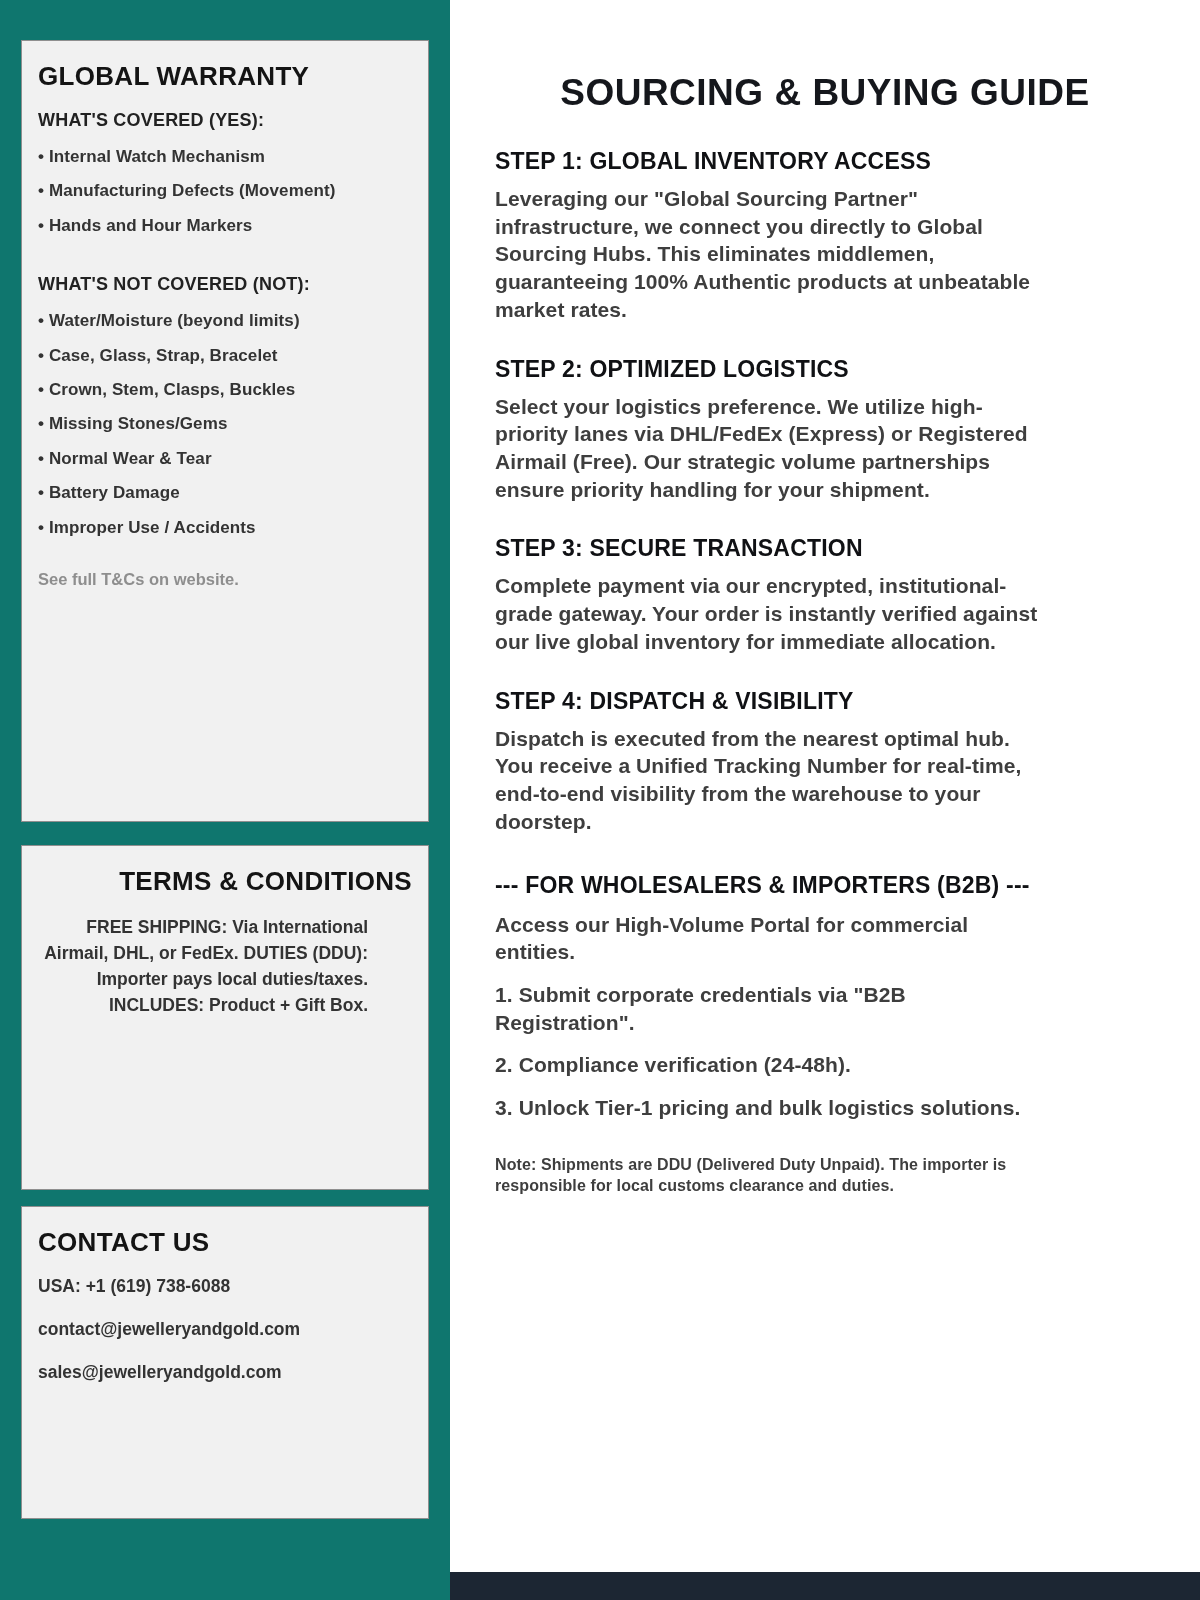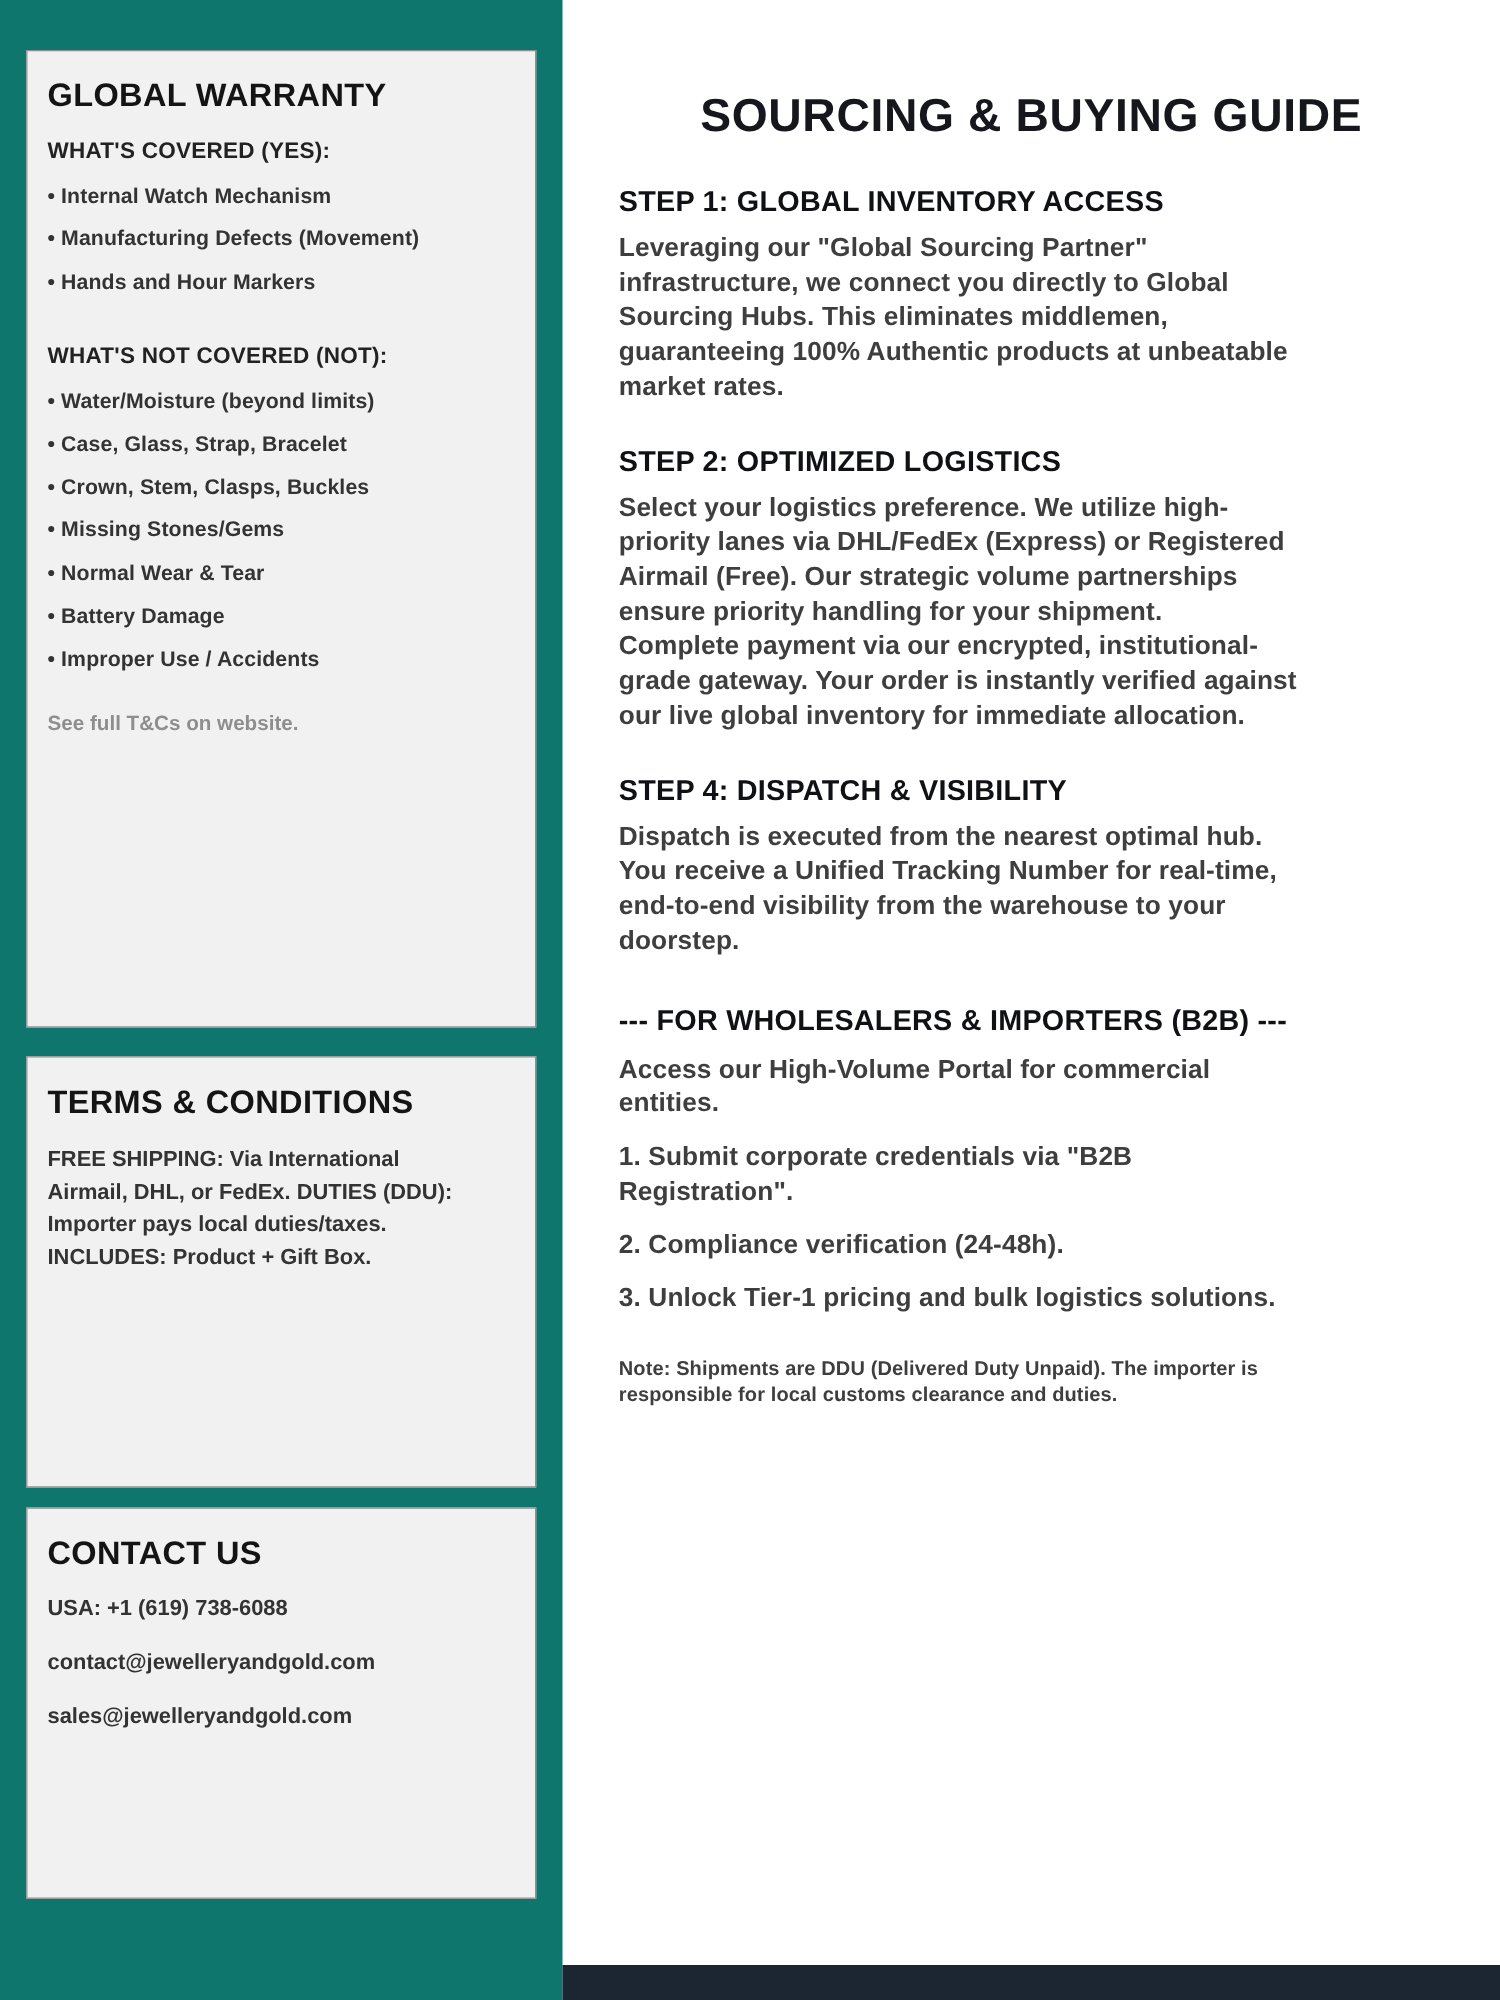--- a/index.html
+++ b/index.html
@@ -20,21 +20,21 @@
     box-sizing: border-box;
     padding: 40px 21px 0 21px;
   }
   .sbox {
     background: #f1f1f1;
     border: 1px solid #8f8f8f;
     box-sizing: border-box;
     padding: 20px 16px;
   }
   .sbox.warranty { height: 782px; margin-bottom: 23px; }
-  .sbox.terms    { height: 345px; margin-bottom: 16px; }
+  .sbox.terms    { height: 345px; margin-bottom: 16px; text-align: right; }
   .sbox.contact  { height: 313px; }
 
   .sbox-title {
     font-size: 26px; font-weight: 700; color: #141414;
     letter-spacing: 0.3px; margin: 0 0 18px 0;
   }
   .sub-title {
     font-size: 18px; font-weight: 700; color: #222222;
     margin: 0 0 16px 0; letter-spacing: 0.2px;
   }
@@ -145,20 +145,21 @@
 
 <div class="main">
   <h1 class="main-title">SOURCING &amp; BUYING GUIDE</h1>
 
   <h3 class="step-heading">STEP 1: GLOBAL INVENTORY ACCESS</h3>
   <p class="step-body">Leveraging our "Global Sourcing Partner" infrastructure, we connect you directly to Global Sourcing Hubs. This eliminates middlemen, guaranteeing 100% Authentic products at unbeatable market rates.</p>
 
   <h3 class="step-heading">STEP 2: OPTIMIZED LOGISTICS</h3>
   <p class="step-body">Select your logistics preference. We utilize high-priority lanes via DHL/FedEx (Express) or Registered Airmail (Free). Our strategic volume partnerships ensure priority handling for your shipment.</p>
 
+  <h3 class="step-heading">STEP 3: SECURE TRANSACTION</h3>
   <p class="step-body">Complete payment via our encrypted, institutional-grade gateway. Your order is instantly verified against our live global inventory for immediate allocation.</p>
 
   <h3 class="step-heading">STEP 4: DISPATCH &amp; VISIBILITY</h3>
   <p class="step-body">Dispatch is executed from the nearest optimal hub. You receive a Unified Tracking Number for real-time, end-to-end visibility from the warehouse to your doorstep.</p>
 
   <h3 class="b2b-heading">--- FOR WHOLESALERS &amp; IMPORTERS (B2B) ---</h3>
   <p class="b2b-para">Access our High-Volume Portal for commercial entities.</p>
   <p class="b2b-para">1. Submit corporate credentials via "B2B Registration".</p>
   <p class="b2b-para">2. Compliance verification (24-48h).</p>
   <p class="b2b-para">3. Unlock Tier-1 pricing and bulk logistics solutions.</p>

